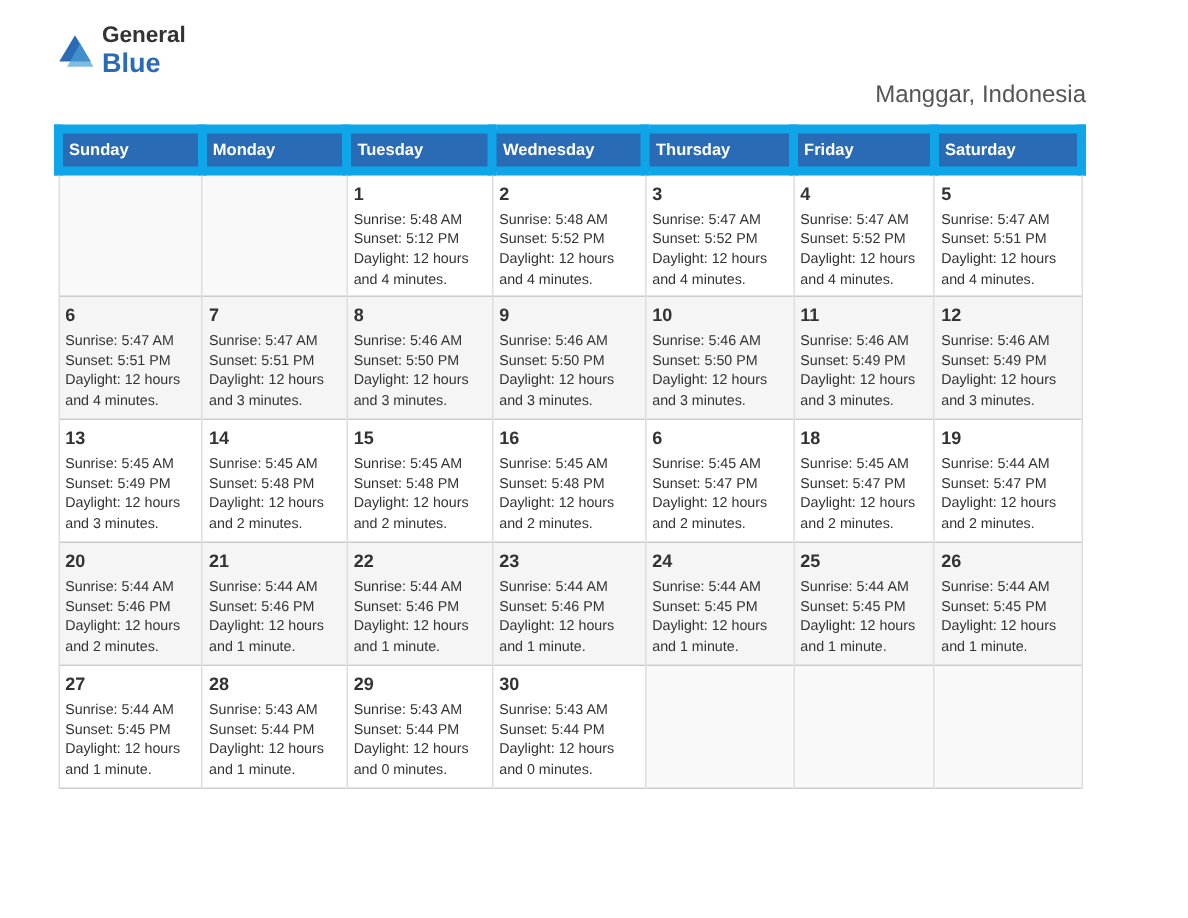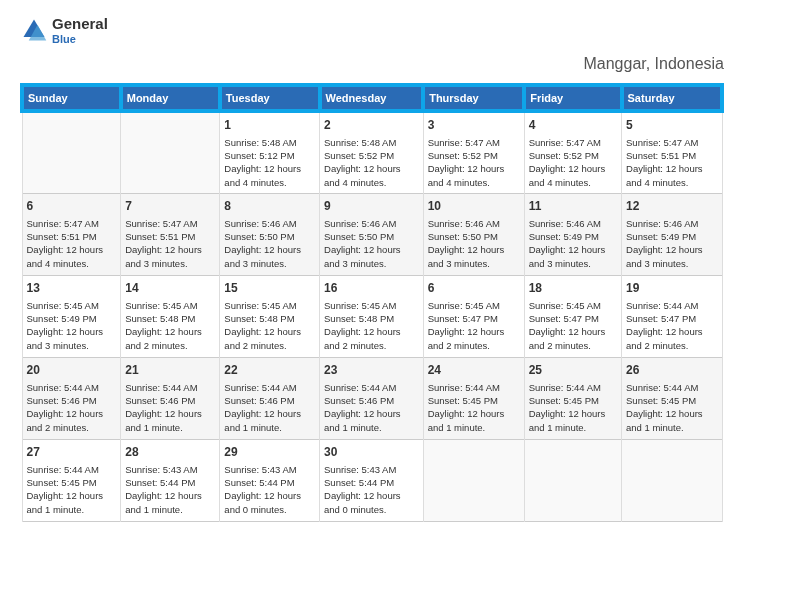--- a/index.html
+++ b/index.html
@@ -5,21 +5,21 @@
     * { margin: 0; padding: 0; box-sizing: border-box; }
     body {
       font-family: Arial, sans-serif;
       background: #fff;
       width: 792px;
       height: 612px;
       overflow: hidden;
     }
     .container {
       width: 744px;
-      padding: 16px 20px 10px 20px;
+      padding: 16px 20px 10px 36px;
     }
     .header {
       display: flex;
       justify-content: space-between;
       align-items: flex-start;
       margin-bottom: 10px;
     }
     .logo {
       display: flex;
       align-items: center;
@@ -29,21 +29,21 @@
       display: flex;
       flex-direction: column;
       line-height: 1.1;
     }
     .logo-general {
       font-size: 15px;
       font-weight: bold;
       color: #333;
     }
     .logo-blue {
-      font-size: 11px;
+      font-size: 18px;
       font-weight: bold;
       color: #2a6bb5;
     }
     .logo-icon {
       width: 28px;
       height: 28px;
     }
     .title-block {
       text-align: right;
     }
@@ -62,21 +62,21 @@
       width: 100%;
       border-collapse: collapse;
     }
     thead tr th {
       background-color: #2a6bb5;
       color: #fff;
       font-size: 11px;
       font-weight: bold;
       padding: 5px 4px;
       text-align: left;
-      border: 4px solid #0ea5e9;
+      border: 6px solid #0ea5e9;
     }
     tbody tr {
       border-bottom: 1px solid #ccc;
     }
     tbody tr:nth-child(odd) {
       background-color: #fff;
     }
     tbody tr:nth-child(even) {
       background-color: #f5f5f5;
     }

